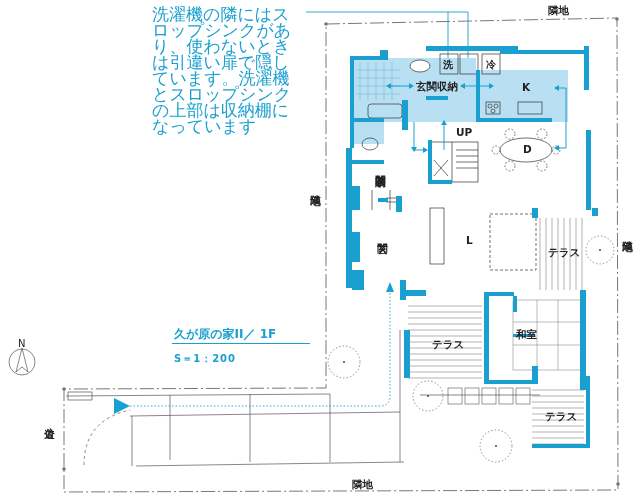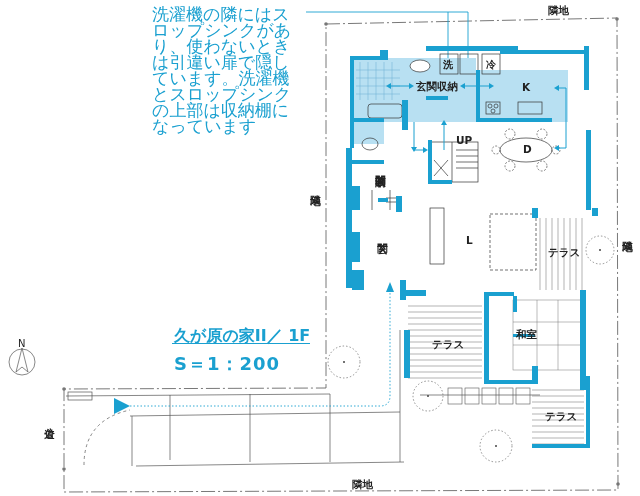--- a/index.html
+++ b/index.html
@@ -2,23 +2,23 @@
 <html><head>
 <meta charset="utf-8">
 <style>
   html, body { margin: 0; padding: 0; background: #ffffff; }
   body { width: 640px; height: 496px; position: relative; overflow: hidden;
          font-family: "DejaVu Sans", sans-serif; }
   #plan { position: absolute; left: 0; top: 0; width: 640px; height: 496px; }
   .note { position: absolute; left: 152px; top: 6px; width: 150px;
           color: #1aa0d0; font-size: 17px; line-height: 16px; letter-spacing: 0px; }
   .title { position: absolute; left: 174px; top: 326px; color: #1aa0d0;
-           font-size: 16px; font-weight: bold; }
+           font-size: 12px; font-weight: bold; }
   .scale { position: absolute; left: 174px; top: 352px; color: #1aa0d0;
-           font-size: 18px; font-weight: bold; letter-spacing: 1px; text-align: right; }
+           font-size: 10px; font-weight: bold; letter-spacing: 1px; text-align: right; }
   .title-rule { position: absolute; left: 172px; top: 343px; width: 138px; height: 1px; background: #1aa0d0; }
   .lbl { position: absolute; color: #222; font-size: 10.5px; font-weight: bold; white-space: nowrap; }
   .lbl.v { writing-mode: vertical-rl; letter-spacing: 1px; }
   .lbl.sm { font-size: 10px; }
 </style>
 </head>
 <body>
 
 <svg id="plan" viewBox="0 0 640 496" xmlns="http://www.w3.org/2000/svg">
 
@@ -274,20 +274,20 @@
 <div class="lbl v" style="left:309px; top:186px;">隣地</div>
 <div class="lbl v" style="left:621px; top:232px;">隣地</div>
 <div class="lbl" style="left:352px; top:478px;">隣地</div>
 <div class="lbl v" style="left:43px; top:420px;">公道</div>
 
 <div class="lbl" style="left:416px; top:80px;">玄関収納</div>
 <div class="lbl sm" style="left:443px; top:58px;">洗</div>
 <div class="lbl sm" style="left:486px; top:58px;">冷</div>
 <div class="lbl" style="left:522px; top:81px;">K</div>
 <div class="lbl" style="left:523px; top:143px;">D</div>
-<div class="lbl" style="left:456px; top:134px;">UP</div>
+<div class="lbl" style="left:456px; top:126px;">UP</div>
 <div class="lbl" style="left:466px; top:234px;">L</div>
 <div class="lbl v" style="left:374px; top:166px;">玄関収納</div>
 <div class="lbl v" style="left:376px; top:234px;">玄関</div>
 <div class="lbl" style="left:548px; top:246px;">テラス</div>
 <div class="lbl" style="left:432px; top:338px;">テラス</div>
 <div class="lbl" style="left:545px; top:410px;">テラス</div>
 <div class="lbl" style="left:516px; top:328px;">和室</div>
 
 </body></html>

